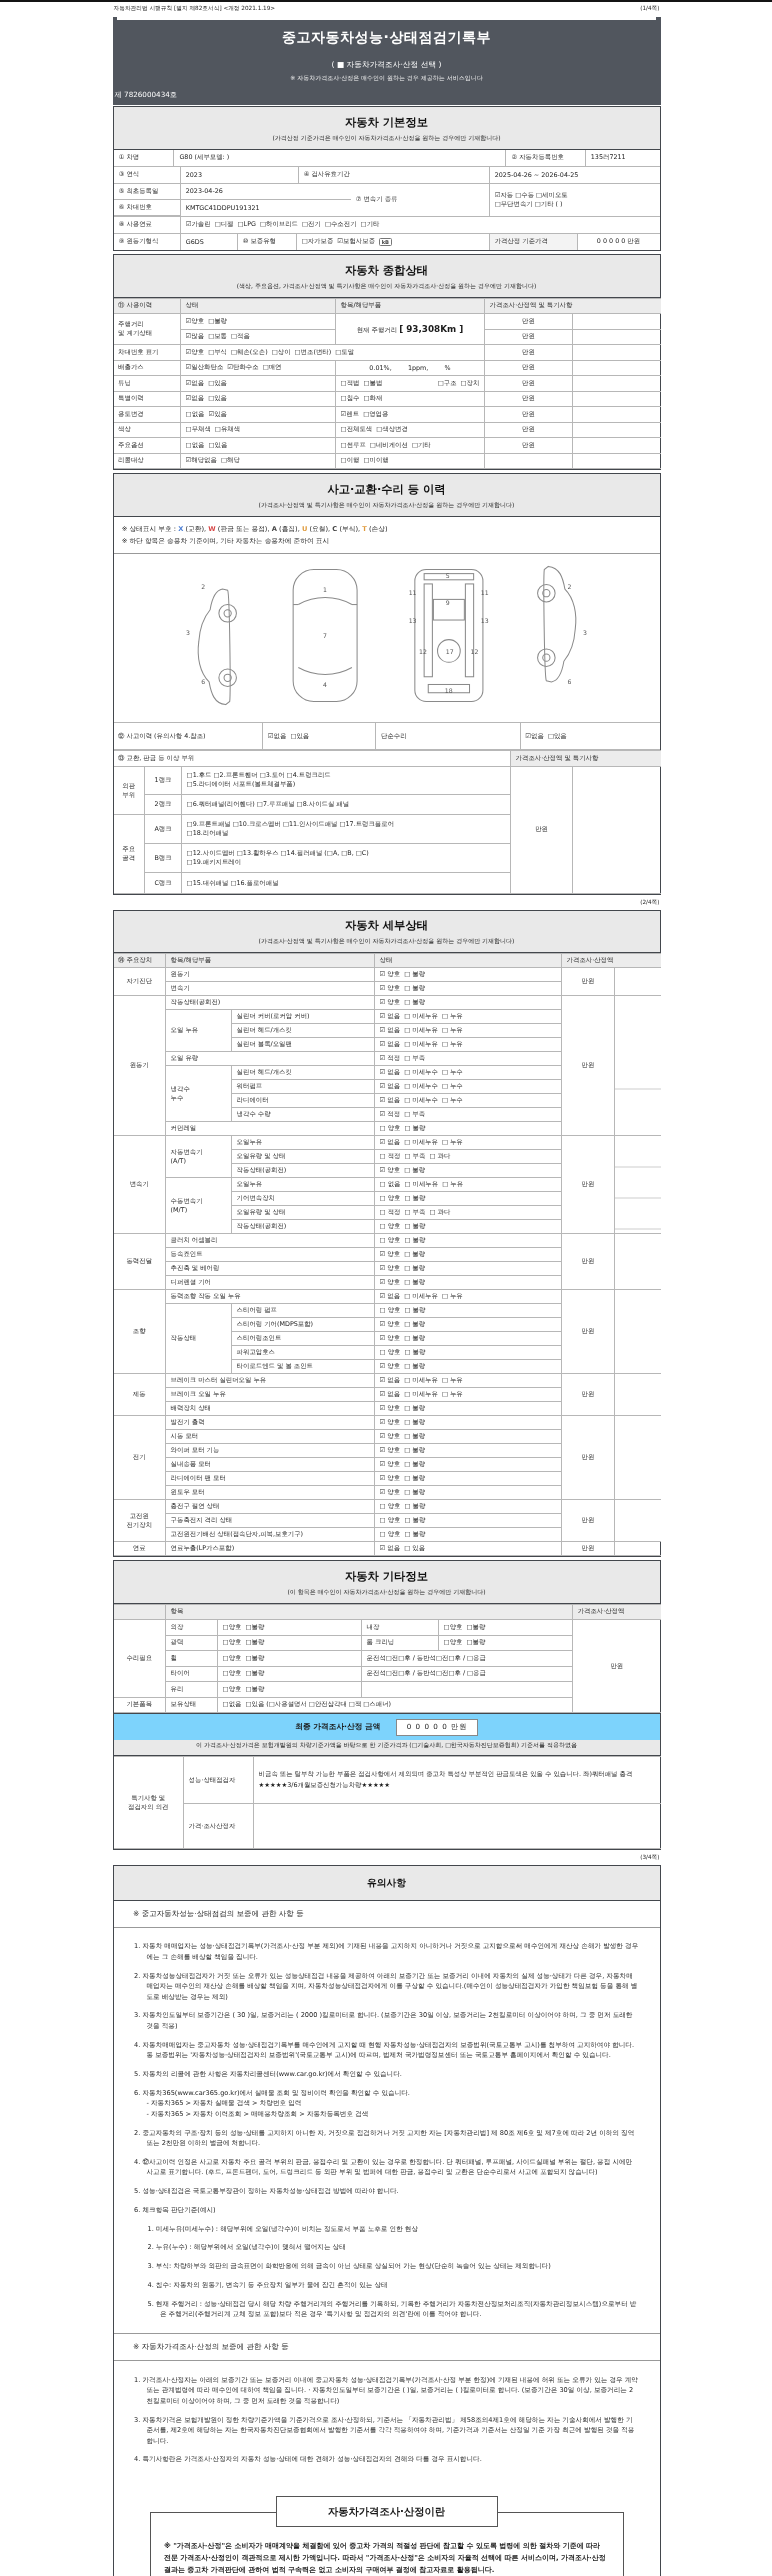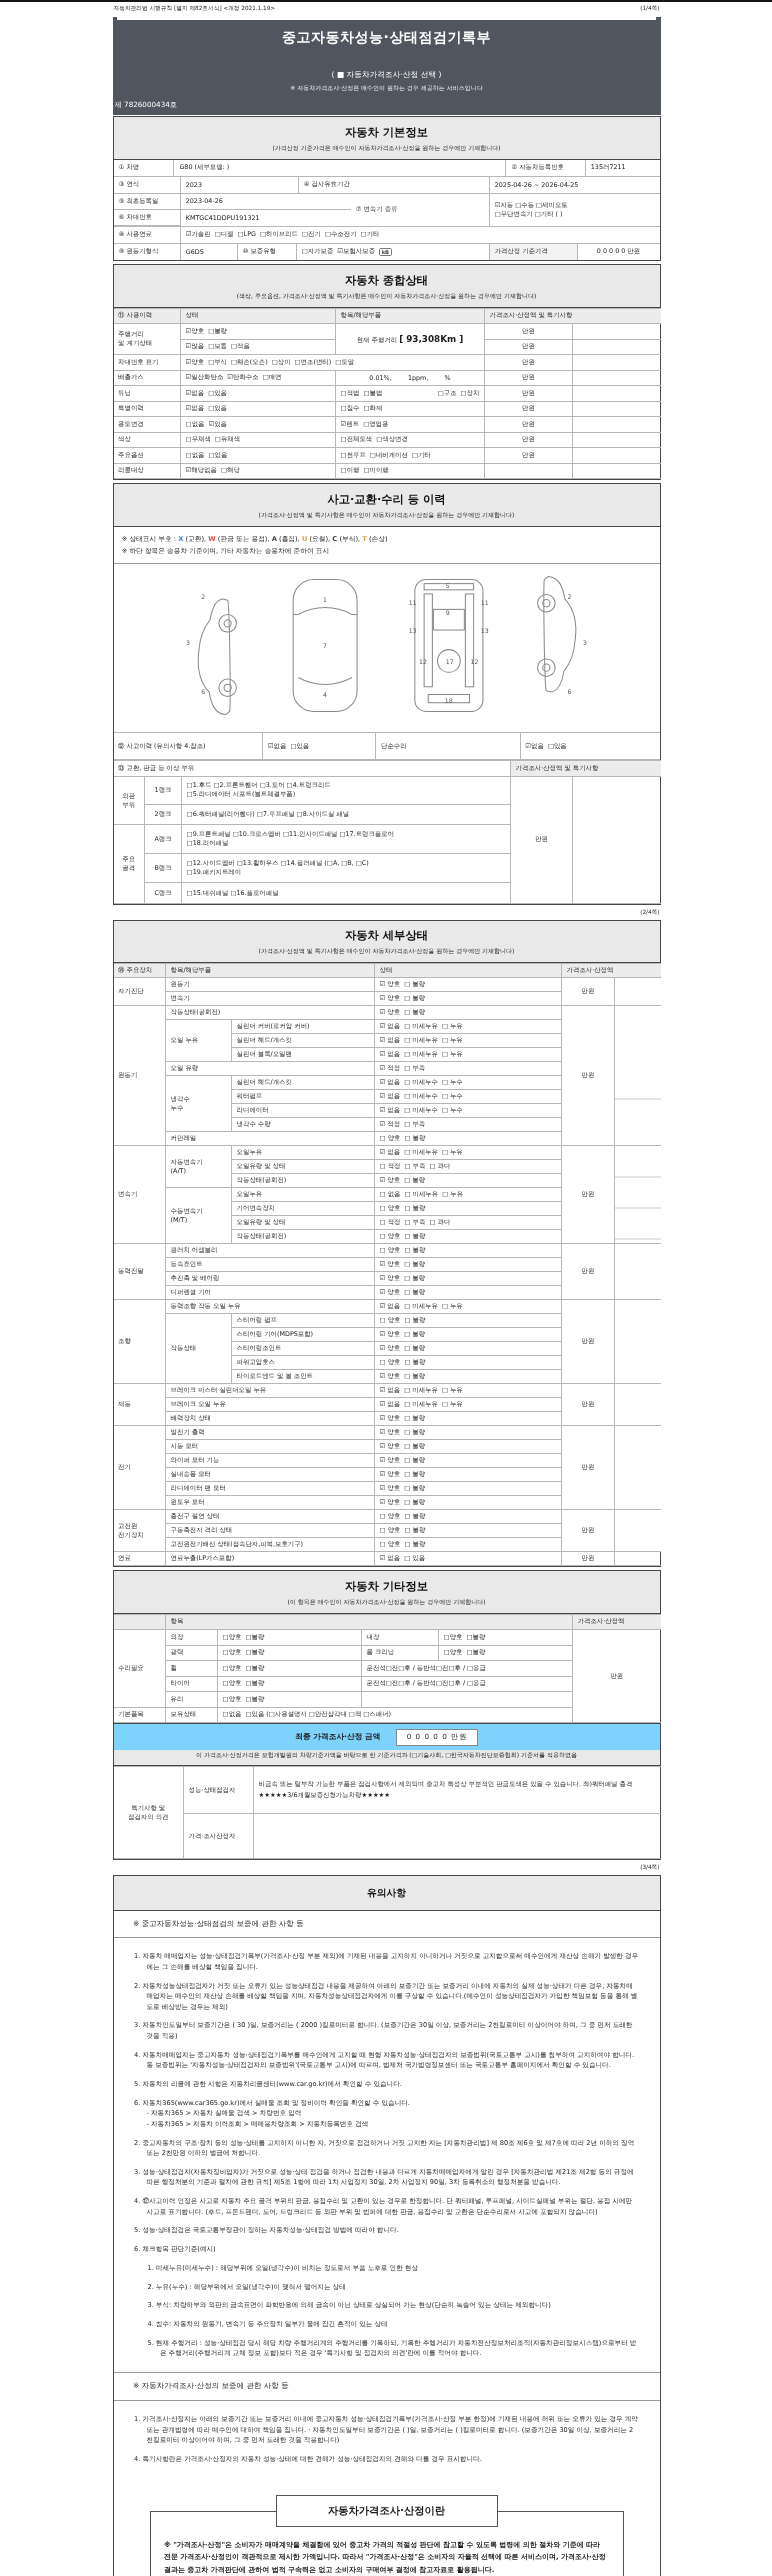--- a/index.html
+++ b/index.html
@@ -7,39 +7,39 @@
   body { width:773px; min-height:2576px; font-family:"DejaVu Sans","Liberation Sans",sans-serif; color:#1c1c1c; }
   .pagebar { height:2.1px; background:#141414; width:100%; }
   .sheet { width:548px; margin:0 auto; }
   .meta-row { display:flex; justify-content:space-between; font-size:5.7px; color:#222; padding:2.6px 1px 2.1px; }
   .page-marker { text-align:right; font-size:5.7px; padding:1px 1px 1.5px; }
 
   
   .doc-header { background:#51565e; color:#fff; padding:0 0 4.1px; }
   .hdr-stripe { height:2.6px; background:#fff; margin:2.6px 4.1px 9.3px; }
   .doc-header h1 { text-align:center; font-size:14px; letter-spacing:0.5px; font-weight:bold; }
-  .doc-header .sel { text-align:center; font-size:7.7px; margin-top:23px; }
+  .doc-header .sel { text-align:center; font-size:7.7px; margin-top:13px; }
   .doc-header .svc { text-align:center; font-size:6px; margin-top:3.6px; color:#f2f2f2; }
   .doc-header .docno { font-size:7.2px; padding:7.2px 2.1px 1px; }
 
   .sec { border:1px solid #43474d; margin:1px 0 3.1px; background:#fff; }
   .band { background:#e9e9e9; border-bottom:1px solid #43474d; text-align:center; padding:7.7px 0 5.7px; }
   .band h2 { font-size:11.3px; font-weight:bold; color:#111; }
   .band .sub { font-size:6px; margin-top:4.1px; color:#222; }
 
   table { border-collapse:collapse; width:100%; table-layout:fixed; }
   td { border:0.5px solid #b7b7b7; font-size:6.4px; padding:1.5px 4.6px; vertical-align:middle; overflow:hidden; }
   tr > td:first-child { border-left:none; } tr > td:last-child { border-right:none; }
   .hdr td { background:#ececec;margin-left:40px; }
   .ctr { text-align:center; }
   .opt { white-space:pre-wrap; }
   .preline { white-space:pre-line; }
   .price { text-align:center; }
   .blankcol { background:repeating-linear-gradient(to bottom,#ffffff 0 15px,#cccccc 15px 15.5px); }
-  .group-cell { background:#fff; }
+  .group-cell { text-align:center; background:#fff; }
 
   .row30 td { height:15.5px; } .row34 td { height:27px; }
   .mile-val { font-size:8.8px; font-weight:bold; }
 
   
   .grid-row { display:flex; border-bottom:0.5px solid #b7b7b7; }
   .grid-row:last-child { border-bottom:none; }
   .gcell { border-right:0.5px solid #b7b7b7; padding:3.1px 5.2px; font-size:6.4px; display:flex; align-items:center; min-height:16px; }
   .gcell:last-child { border-right:none; }
   .gstack { display:flex; flex-direction:column; }
@@ -713,33 +713,33 @@
     <div class="notice-body">
       <p class="n-item">1. 자동차 매매업자는 성능·상태점검기록부(가격조사·산정 부분 제외)에 기재된 내용을 고지하지 아니하거나 거짓으로 고지함으로써 매수인에게 재산상 손해가 발생한 경우에는 그 손해를 배상할 책임을 집니다.</p>
       <p class="n-item">2. 자동차성능상태점검자가 거짓 또는 오류가 있는 성능상태점검 내용을 제공하여 아래의 보증기간 또는 보증거리 이내에 자동차의 실제 성능·상태가 다른 경우, 자동차매매업자는 매수인의 재산상 손해를 배상할 책임을 지며, 자동차성능상태점검자에게 이를 구상할 수 있습니다.(매수인이 성능상태점검자가 가입한 책임보험 등을 통해 별도로 배상받는 경우는 제외)</p>
       <p class="n-item">3. 자동차인도일부터 보증기간은 ( 30 )일, 보증거리는 ( 2000 )킬로미터로 합니다. (보증기간은 30일 이상, 보증거리는 2천킬로미터 이상이어야 하며, 그 중 먼저 도래한 것을 적용)</p>
       <p class="n-item">4. 자동차매매업자는 중고자동차 성능·상태점검기록부를 매수인에게 고지할 때 현행 자동차성능·상태점검자의 보증범위(국토교통부 고시)를 첨부하여 고지하여야 합니다. 동 보증범위는 '자동차성능·상태점검자의 보증범위'(국토교통부 고시)에 따르며, 법제처 국가법령정보센터 또는 국토교통부 홈페이지에서 확인할 수 있습니다.</p>
       <p class="n-item">5. 자동차의 리콜에 관한 사항은 자동차리콜센터(www.car.go.kr)에서 확인할 수 있습니다.</p>
       <p class="n-item preline">6. 자동차365(www.car365.go.kr)에서 실매물 조회 및 정비이력 확인을 확인할 수 있습니다.
 - 자동차365 &gt; 자동차 실매물 검색 &gt; 차량번호 입력
 - 자동차365 &gt; 자동차 이력조회 &gt; 매매용차량조회 &gt; 자동차등록번호 검색</p>
       <p class="n-item">2. 중고자동차의 구조·장치 등의 성능·상태를 고지하지 아니한 자, 거짓으로 점검하거나 거짓 고지한 자는 [자동차관리법] 제 80조 제6호 및 제7호에 따라 2년 이하의 징역 또는 2천만원 이하의 벌금에 처합니다.</p>
-      <p class="n-item">3. 성능·상태점검자(자동차정비업자)가 거짓으로 성능·상태 점검을 하거나 점검한 내용과 다르게 자동차매매업자에게 알린 경우 [자동차관리법 제21조 제2항 등의 규정에 따른 행정처분의 기준과 절차에 관한 규칙] 제5조 1항에 따라 1차 사업정지 30일, 2차 사업정지 90일, 3차 등록취소의 행정처분을 받습니다.</p>
       <p class="n-item">4. ⑫사고이력 인정은 사고로 자동차 주요 골격 부위의 판금, 용접수리 및 교환이 있는 경우로 한정합니다. 단 쿼터패널, 루프패널, 사이드실패널 부위는 절단, 용접 시에만 사고로 표기합니다. (후드, 프론트펜더, 도어, 트렁크리드 등 외판 부위 및 범퍼에 대한 판금, 용접수리 및 교환은 단순수리로서 사고에 포함되지 않습니다)</p>
       <p class="n-item">5. 성능·상태점검은 국토교통부장관이 정하는 자동차성능·상태점검 방법에 따라야 합니다.</p>
       <p class="n-item">6. 체크항목 판단기준(예시)</p>
       <p class="n-item n-sub">1. 미세누유(미세누수) : 해당부위에 오일(냉각수)이 비치는 정도로서 부품 노후로 인한 현상</p>
       <p class="n-item n-sub">2. 누유(누수) : 해당부위에서 오일(냉각수)이 맺혀서 떨어지는 상태</p>
       <p class="n-item n-sub">3. 부식: 차량하부와 외판의 금속표면이 화학반응에 의해 금속이 아닌 상태로 상실되어 가는 현상(단순히 녹슬어 있는 상태는 제외합니다)</p>
       <p class="n-item n-sub">4. 침수: 자동차의 원동기, 변속기 등 주요장치 일부가 물에 잠긴 흔적이 있는 상태</p>
       <p class="n-item n-sub">5. 현재 주행거리 : 성능·상태점검 당시 해당 차량 주행거리계의 주행거리를 기록하되, 기록한 주행거리가 자동차전산정보처리조직(자동차관리정보시스템)으로부터 받은 주행거리(주행거리계 교체 정보 포함)보다 적은 경우 '특기사항 및 점검자의 의견'란에 이를 적어야 합니다.</p>
     </div>
     <div class="notice-sub" style="border-top:0.5px solid #999">※ 자동차가격조사·산정의 보증에 관한 사항 등</div>
     <div class="notice-body">
       <p class="n-item">1. 가격조사·산정자는 아래의 보증기간 또는 보증거리 이내에 중고자동차 성능·상태점검기록부(가격조사·산정 부분 한정)에 기재된 내용에 허위 또는 오류가 있는 경우 계약 또는 관계법령에 따라 매수인에 대하여 책임을 집니다.  · 자동차인도일부터 보증기간은 (      )일, 보증거리는 (      )킬로미터로 합니다. (보증기간은 30일 이상, 보증거리는 2천킬로미터 이상이어야 하며, 그 중 먼저 도래한 것을 적용합니다)</p>
+      <p class="n-item">3. 자동차가격은 보험개발원이 정한 차량기준가액을 기준가격으로 조사·산정하되, 기준서는 「자동차관리법」 제58조의4제1호에 해당하는 자는 기술사회에서 발행한 기준서를, 제2호에 해당하는 자는 한국자동차진단보증협회에서 발행한 기준서를 각각 적용하여야 하며, 기준가격과 기준서는 산정일 기준 가장 최근에 발행된 것을 적용합니다.</p>
       <p class="n-item">4. 특기사항란은 가격조사·산정자의 자동차 성능·상태에 대한 견해가 성능·상태점검자의 견해와 다를 경우 표시합니다.</p>
     </div>
     <div class="miniwrap">
       <div class="mini-title">자동차가격조사·산정이란</div>
       <div class="mini-box">※ "가격조사·산정"은 소비자가 매매계약을 체결함에 있어 중고차 가격의 적절성 판단에 참고할 수 있도록 법령에 의한 절차와 기준에 따라 전문 가격조사·산정인이 객관적으로 제시한 가액입니다. 따라서 "가격조사·산정"은 소비자의 자율적 선택에 따른 서비스이며, 가격조사·산정 결과는 중고차 가격판단에 관하여 법적 구속력은 없고 소비자의 구매여부 결정에 참고자료로 활용됩니다.</div>
     </div>
   </div>
 
 </div>
 

